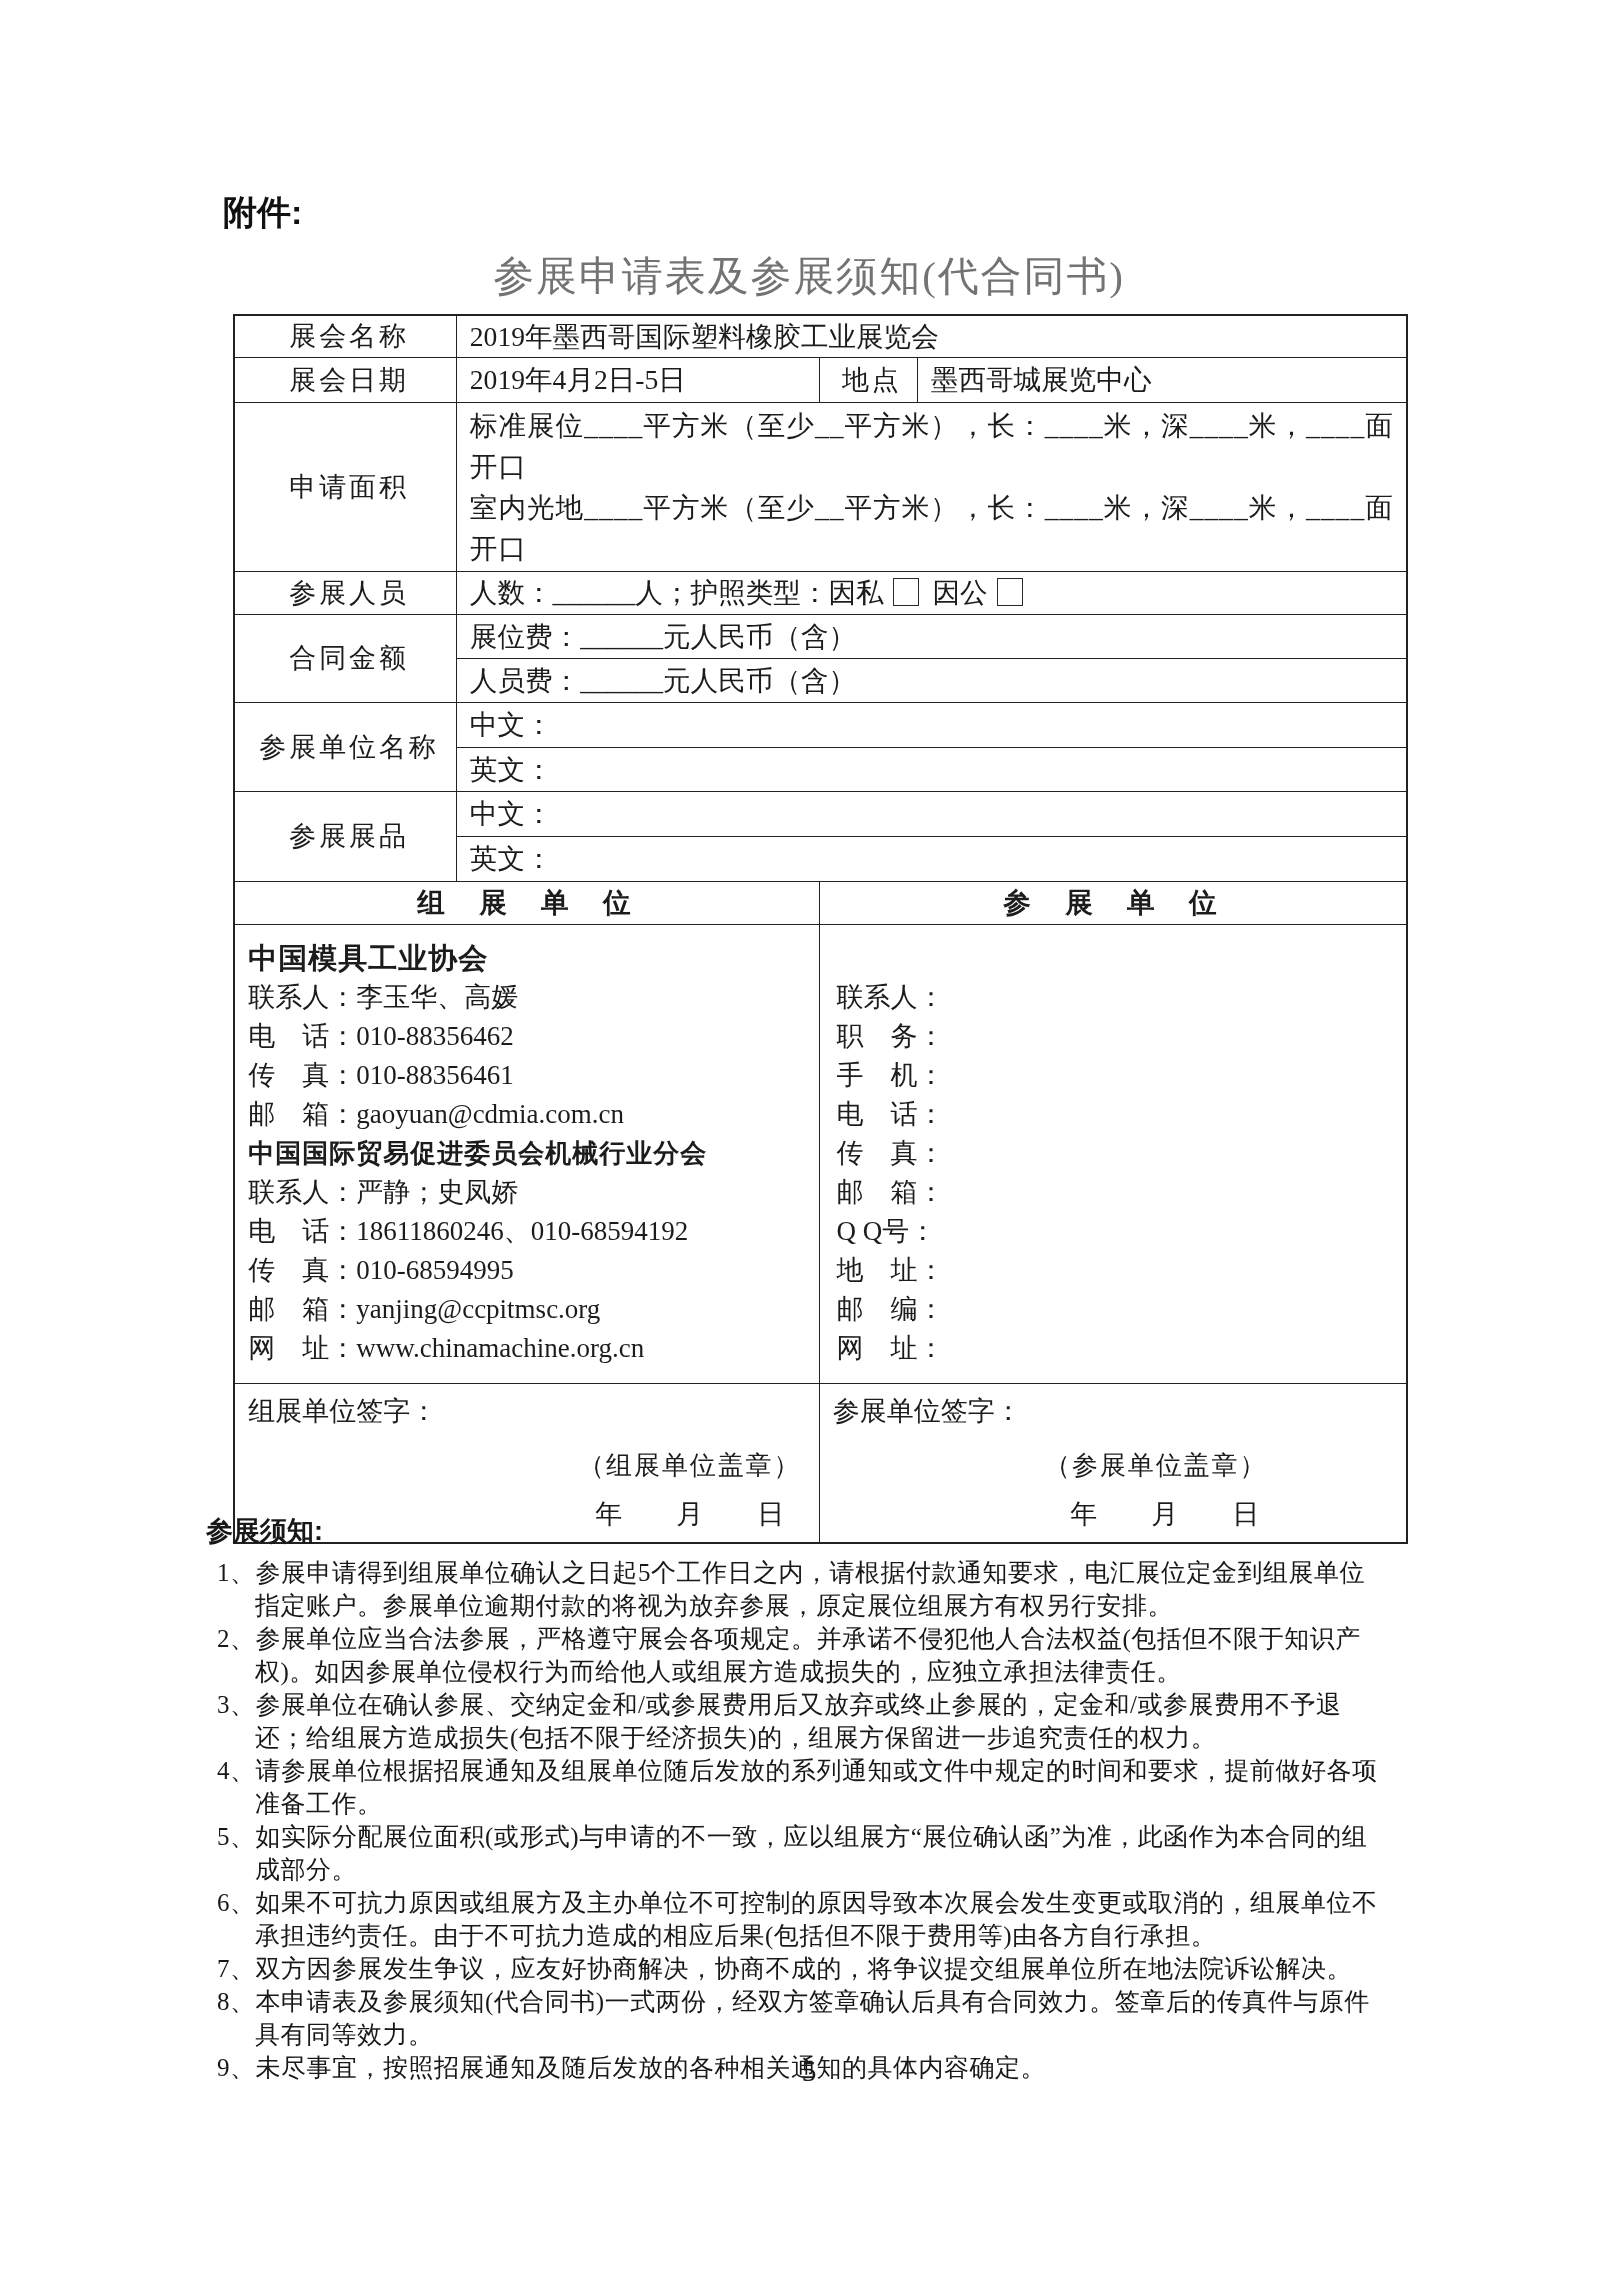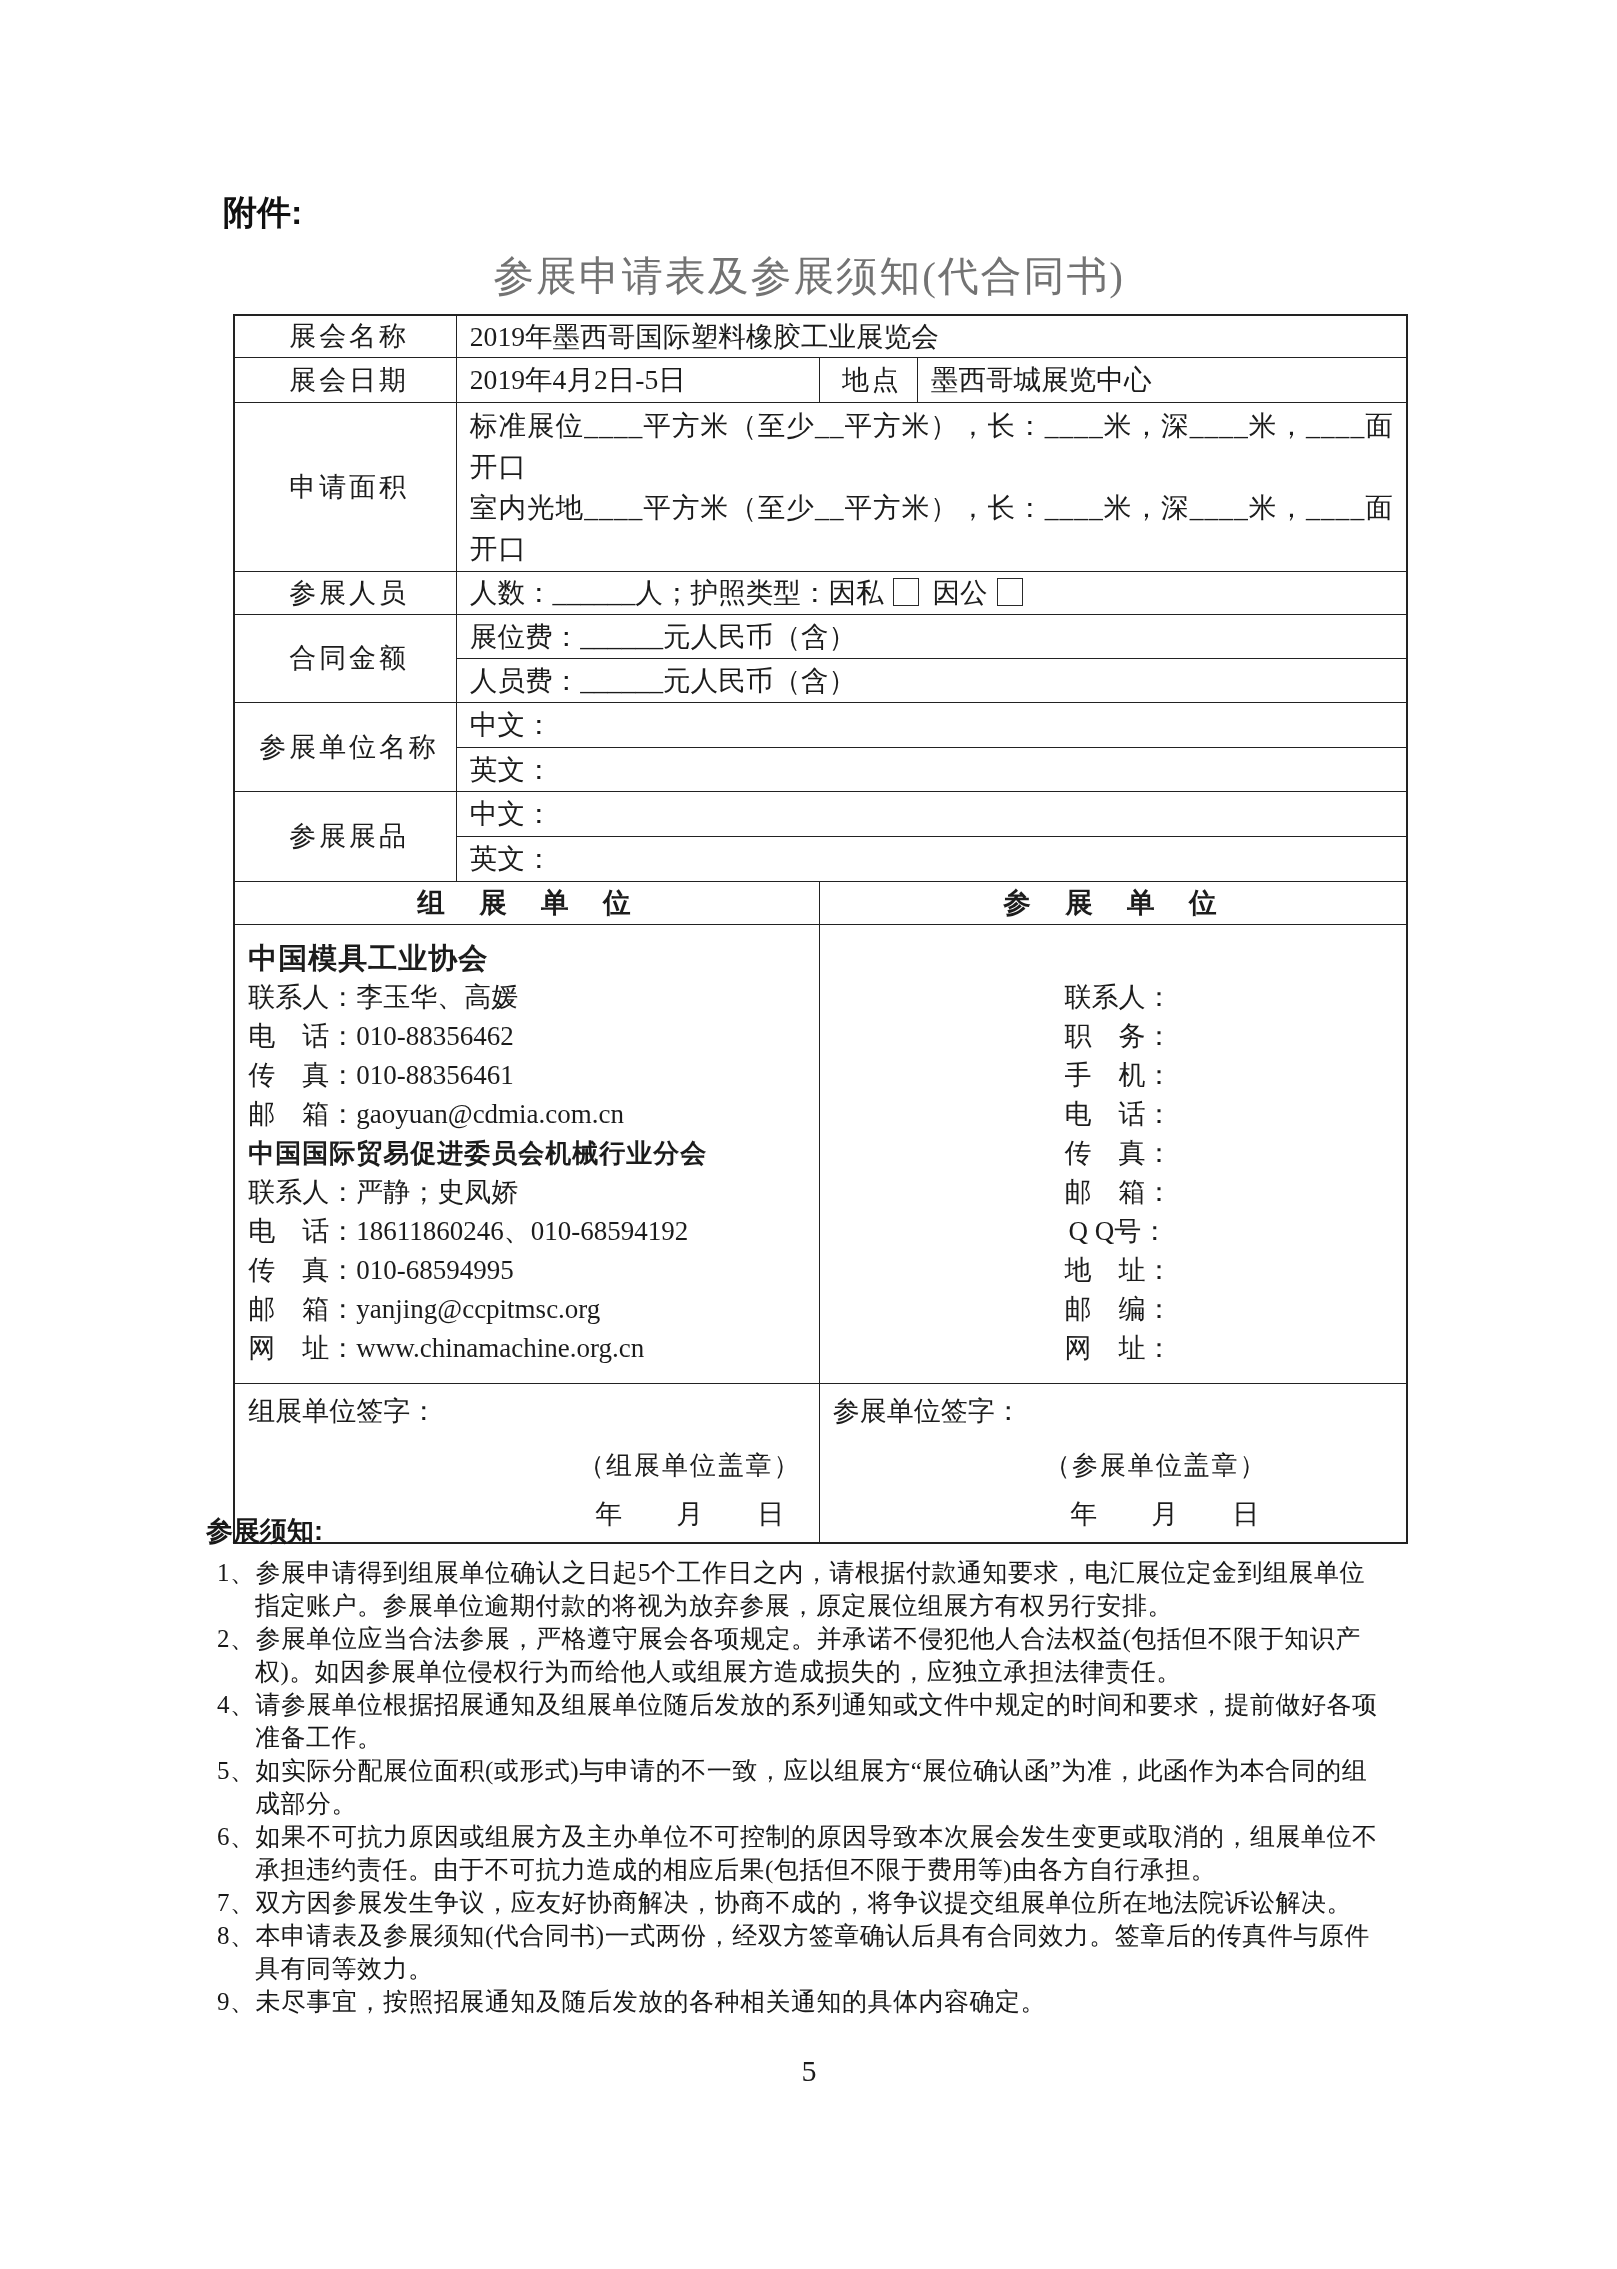--- a/index.html
+++ b/index.html
@@ -60,21 +60,21 @@
     font-size: 27.6px;
     letter-spacing: 13.3px;
     padding: 1.9px 0;
   }
   td.content-cell {
     vertical-align: top;
     padding: 23px 9.5px 9.5px 11.4px;
     line-height: 39px;
     font-size: 27px;
   }
-  td.content-cell.right-col { padding-top: 40px; padding-left: 17px; text-align: center; }
+  td.content-cell.right-col { padding-top: 40px; padding-left: 17px; }
   .org-name {
     font-family: "Liberation Sans", "DejaVu Sans", sans-serif;
     font-weight: bold;
     font-size: 29px;
     letter-spacing: 1px;
   }
   .org-name.second { font-size: 26px; }
   .contact-line { white-space: nowrap; }
   td.sig-cell { vertical-align: top; padding: 9.5px 13.3px; font-size: 27px; }
   .seal-line { text-align: right; margin-top: 19px; font-size: 26px; letter-spacing: 1.9px; }
@@ -231,20 +231,21 @@
         <div class="date-line">年　　月　　日</div>
       </td>
     </tr>
   </tbody>
     </table>
 
   <div class="notes">
     <div class="notes-heading">参展须知:</div>
     <div class="note-item">1、参展申请得到组展单位确认之日起5个工作日之内，请根据付款通知要求，电汇展位定金到组展单位指定账户。参展单位逾期付款的将视为放弃参展，原定展位组展方有权另行安排。</div>
     <div class="note-item">2、参展单位应当合法参展，严格遵守展会各项规定。并承诺不侵犯他人合法权益(包括但不限于知识产权)。如因参展单位侵权行为而给他人或组展方造成损失的，应独立承担法律责任。</div>
+    <div class="note-item">3、参展单位在确认参展、交纳定金和/或参展费用后又放弃或终止参展的，定金和/或参展费用不予退还；给组展方造成损失(包括不限于经济损失)的，组展方保留进一步追究责任的权力。</div>
     <div class="note-item">4、请参展单位根据招展通知及组展单位随后发放的系列通知或文件中规定的时间和要求，提前做好各项准备工作。</div>
     <div class="note-item">5、如实际分配展位面积(或形式)与申请的不一致，应以组展方“展位确认函”为准，此函作为本合同的组成部分。</div>
     <div class="note-item">6、如果不可抗力原因或组展方及主办单位不可控制的原因导致本次展会发生变更或取消的，组展单位不承担违约责任。由于不可抗力造成的相应后果(包括但不限于费用等)由各方自行承担。</div>
     <div class="note-item">7、双方因参展发生争议，应友好协商解决，协商不成的，将争议提交组展单位所在地法院诉讼解决。</div>
     <div class="note-item">8、本申请表及参展须知(代合同书)一式两份，经双方签章确认后具有合同效力。签章后的传真件与原件具有同等效力。</div>
     <div class="note-item">9、未尽事宜，按照招展通知及随后发放的各种相关通知的具体内容确定。</div>
   </div>
 
   <div class="page-number">5</div>
 

